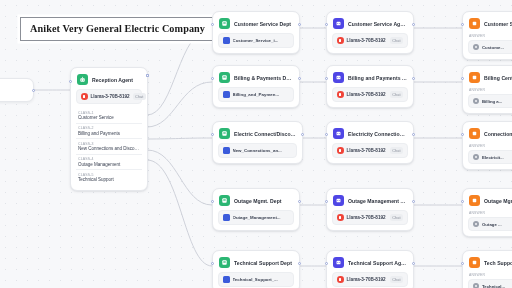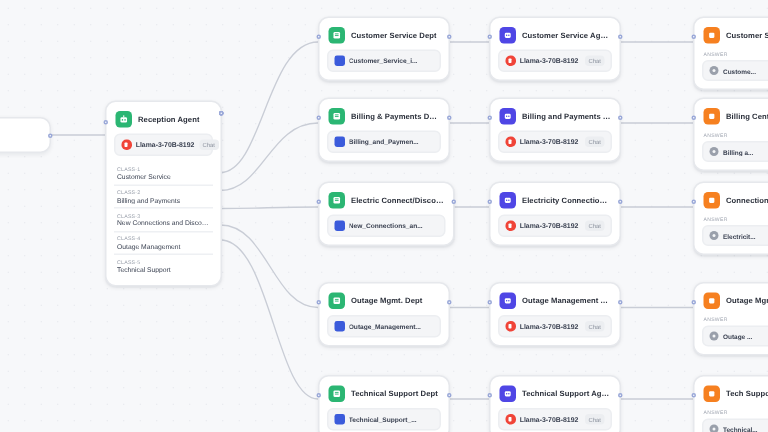--- a/index.html
+++ b/index.html
@@ -284,20 +284,21 @@
     <path d="M300,205 C312,205 318,205 326,205"></path>
     <path d="M300,266 C312,266 318,266 326,266"></path>
 
     <path d="M414,28  C430,28  442,28  462,28"></path>
     <path d="M414,82  C430,82  442,82  462,82"></path>
     <path d="M414,138 C430,138 442,138 462,138"></path>
     <path d="M414,205 C430,205 442,205 462,205"></path>
     <path d="M414,266 C430,266 442,266 462,266"></path>
   </svg>
 
+  <div class="title-box">Aniket Very General Electric Company</div>
 
   <div class="stub" style="left:-26px; top:78px; width:60px; height:24px;">
     <span class="port right" style="top:9.5px;"></span>
   </div>
 
   <div class="node" style="left:70px; top:67px; width:78px;">
     <span class="port left" style="top:12px;"></span>
 
     <div class="node-head">
       <span class="nicon green">

